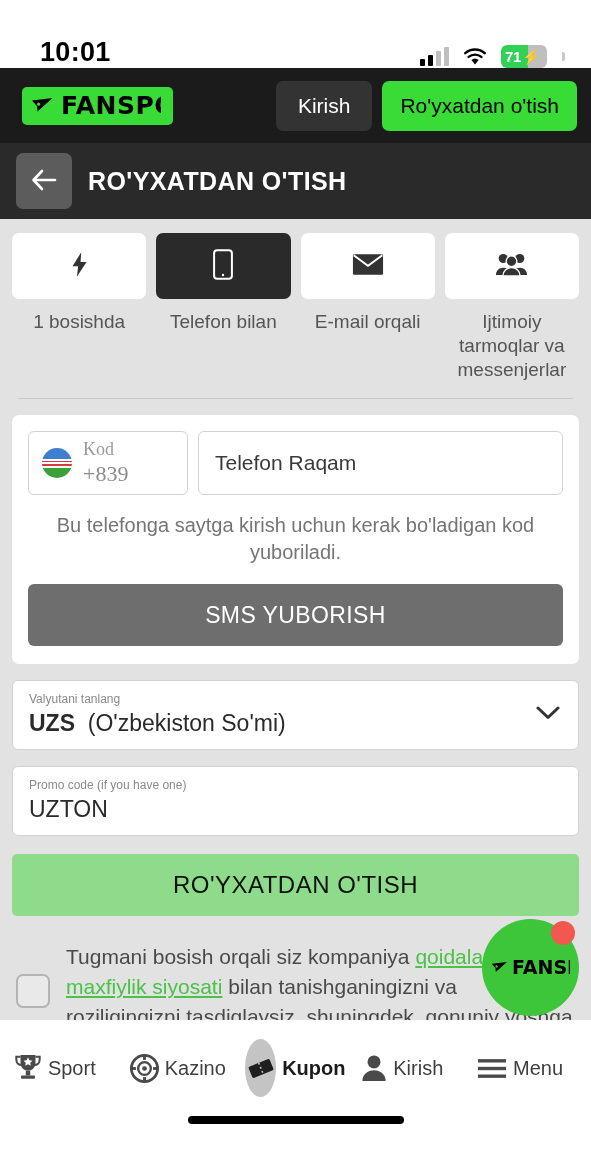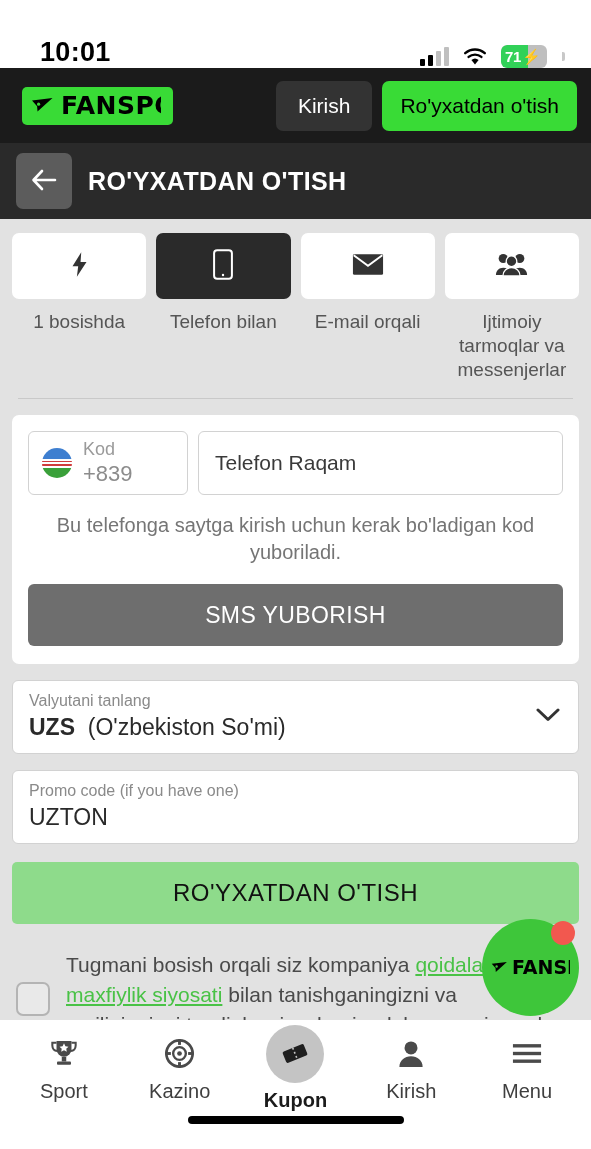--- a/index.html
+++ b/index.html
@@ -82,21 +82,21 @@
   .method.active .method-box { background: #2a2a2a; }
   .method-label {
     margin-top: 11px; font-size: 19px; color: #555; text-align: center; line-height: 1.27;
   }
   .divider { height: 1px; background: #c9c9c9; margin: 16px 6px 0; }
 
   .card { background: #fff; border-radius: 7px; margin-top: 16px; padding: 16px 16px 18px; }
   .phonerow { display: flex; gap: 10px; }
   .codebox {
     width: 160px; height: 64px; border: 1px solid #d2d2d2; border-radius: 6px;
-    display: flex; align-items: center; gap: 11px; padding: 0 13px;
+    display: flex; align-items: center; gap: 11px; padding: 0 13px; font-family: Liberation Serif, serif;
   }
   .flag {
     width: 30px; height: 30px; border-radius: 50%; overflow: hidden; flex: 0 0 30px;
     background: linear-gradient(#3e7fd0 0 36%, #fff 36% 42%, #d03c3c 42% 47%, #fff 47% 54%, #d03c3c 54% 59%, #fff 59% 65%, #3aa03a 65% 100%);
   }
   .codetxt { display: flex; flex-direction: column; justify-content: center; }
   .code-label { font-size: 18px; color: #9a9a9a; line-height: 1.2; }
   .code-val { font-size: 22px; color: #8c8c8c; line-height: 1.2; }
   .phoneinput {
     flex: 1 1 auto; height: 64px; border: 1px solid #d2d2d2; border-radius: 6px;
@@ -106,21 +106,21 @@
   .hint { margin-top: 17px; font-size: 20px; color: #757575; text-align: center; line-height: 1.35; padding: 0 6px; }
   .smsbtn {
     margin-top: 18px; width: 100%; height: 62px; background: #6e6e6e; border: none;
     border-radius: 6px; color: #fff; font-size: 23px; font-family: Liberation Sans, sans-serif; cursor: pointer; letter-spacing: .4px;
   }
 
   .field {
     background: #fff; border: 1px solid #d2d2d2; border-radius: 6px; margin-top: 16px;
     padding: 10px 16px 12px; position: relative; display: flex; flex-direction: column; justify-content: center; min-height: 70px;
   }
-  .field-label { font-size: 16px; color: #8a8a8a; line-height: 1.3; }
+  .field-label { font-size: 12px; color: #8a8a8a; line-height: 1.3; }
   .field-value { font-size: 23px; color: #2a2a2a; margin-top: 2px; }
   .field-value .ccy-code { font-weight: 700; }
   .chev { position: absolute; right: 18px; top: 50%; transform: translateY(-50%); }
 
   .regbtn {
     margin-top: 18px; width: 100%; height: 62px; background: #8edb8b; border: none;
     border-radius: 5px; color: #111; font-size: 24px; font-family: inherit; cursor: pointer; letter-spacing: .5px;
   }
 
   .terms { display: flex; gap: 16px; margin-top: 26px; padding: 0 4px; align-items: flex-start; }
@@ -140,21 +140,21 @@
     transform: scaleX(.62); transform-origin: left center; white-space: nowrap; line-height: 1;
   }
   .fab-text-wrap { width: 58px; overflow: hidden; }
   .fab-dot { position: absolute; top: 2px; right: 4px; width: 24px; height: 24px; border-radius: 50%; background: #f2584f; }
 
   
   .bottomnav {
     flex: 0 0 96px; background: #fff; display: flex; align-items: center;
     justify-content: space-around; padding: 0 6px; z-index: 20;
   }
-  .navitem { display: flex; flex-direction: column; align-items: center; gap: 6px; width: 100px; cursor: pointer; }
+  .navitem { display: flex; align-items: center; gap: 6px; width: 100px; cursor: pointer; }
   .navicon { height: 40px; display: flex; align-items: center; justify-content: center; }
   .navitem.active .navicon { width: 58px; height: 58px; border-radius: 50%; background: #c4c4c4; }
   .navlabel { font-size: 20px; color: #3f3f3f; }
   .navitem.active .navlabel { font-weight: 700; color: #1b1b1b; }
   .homebar-wrap { flex: 0 0 33px; background: #fff; display: flex; align-items: flex-start; justify-content: center; }
   .homebar { width: 216px; height: 8px; border-radius: 4px; background: #000; }
 </style>
 </head>
 <body>
 

